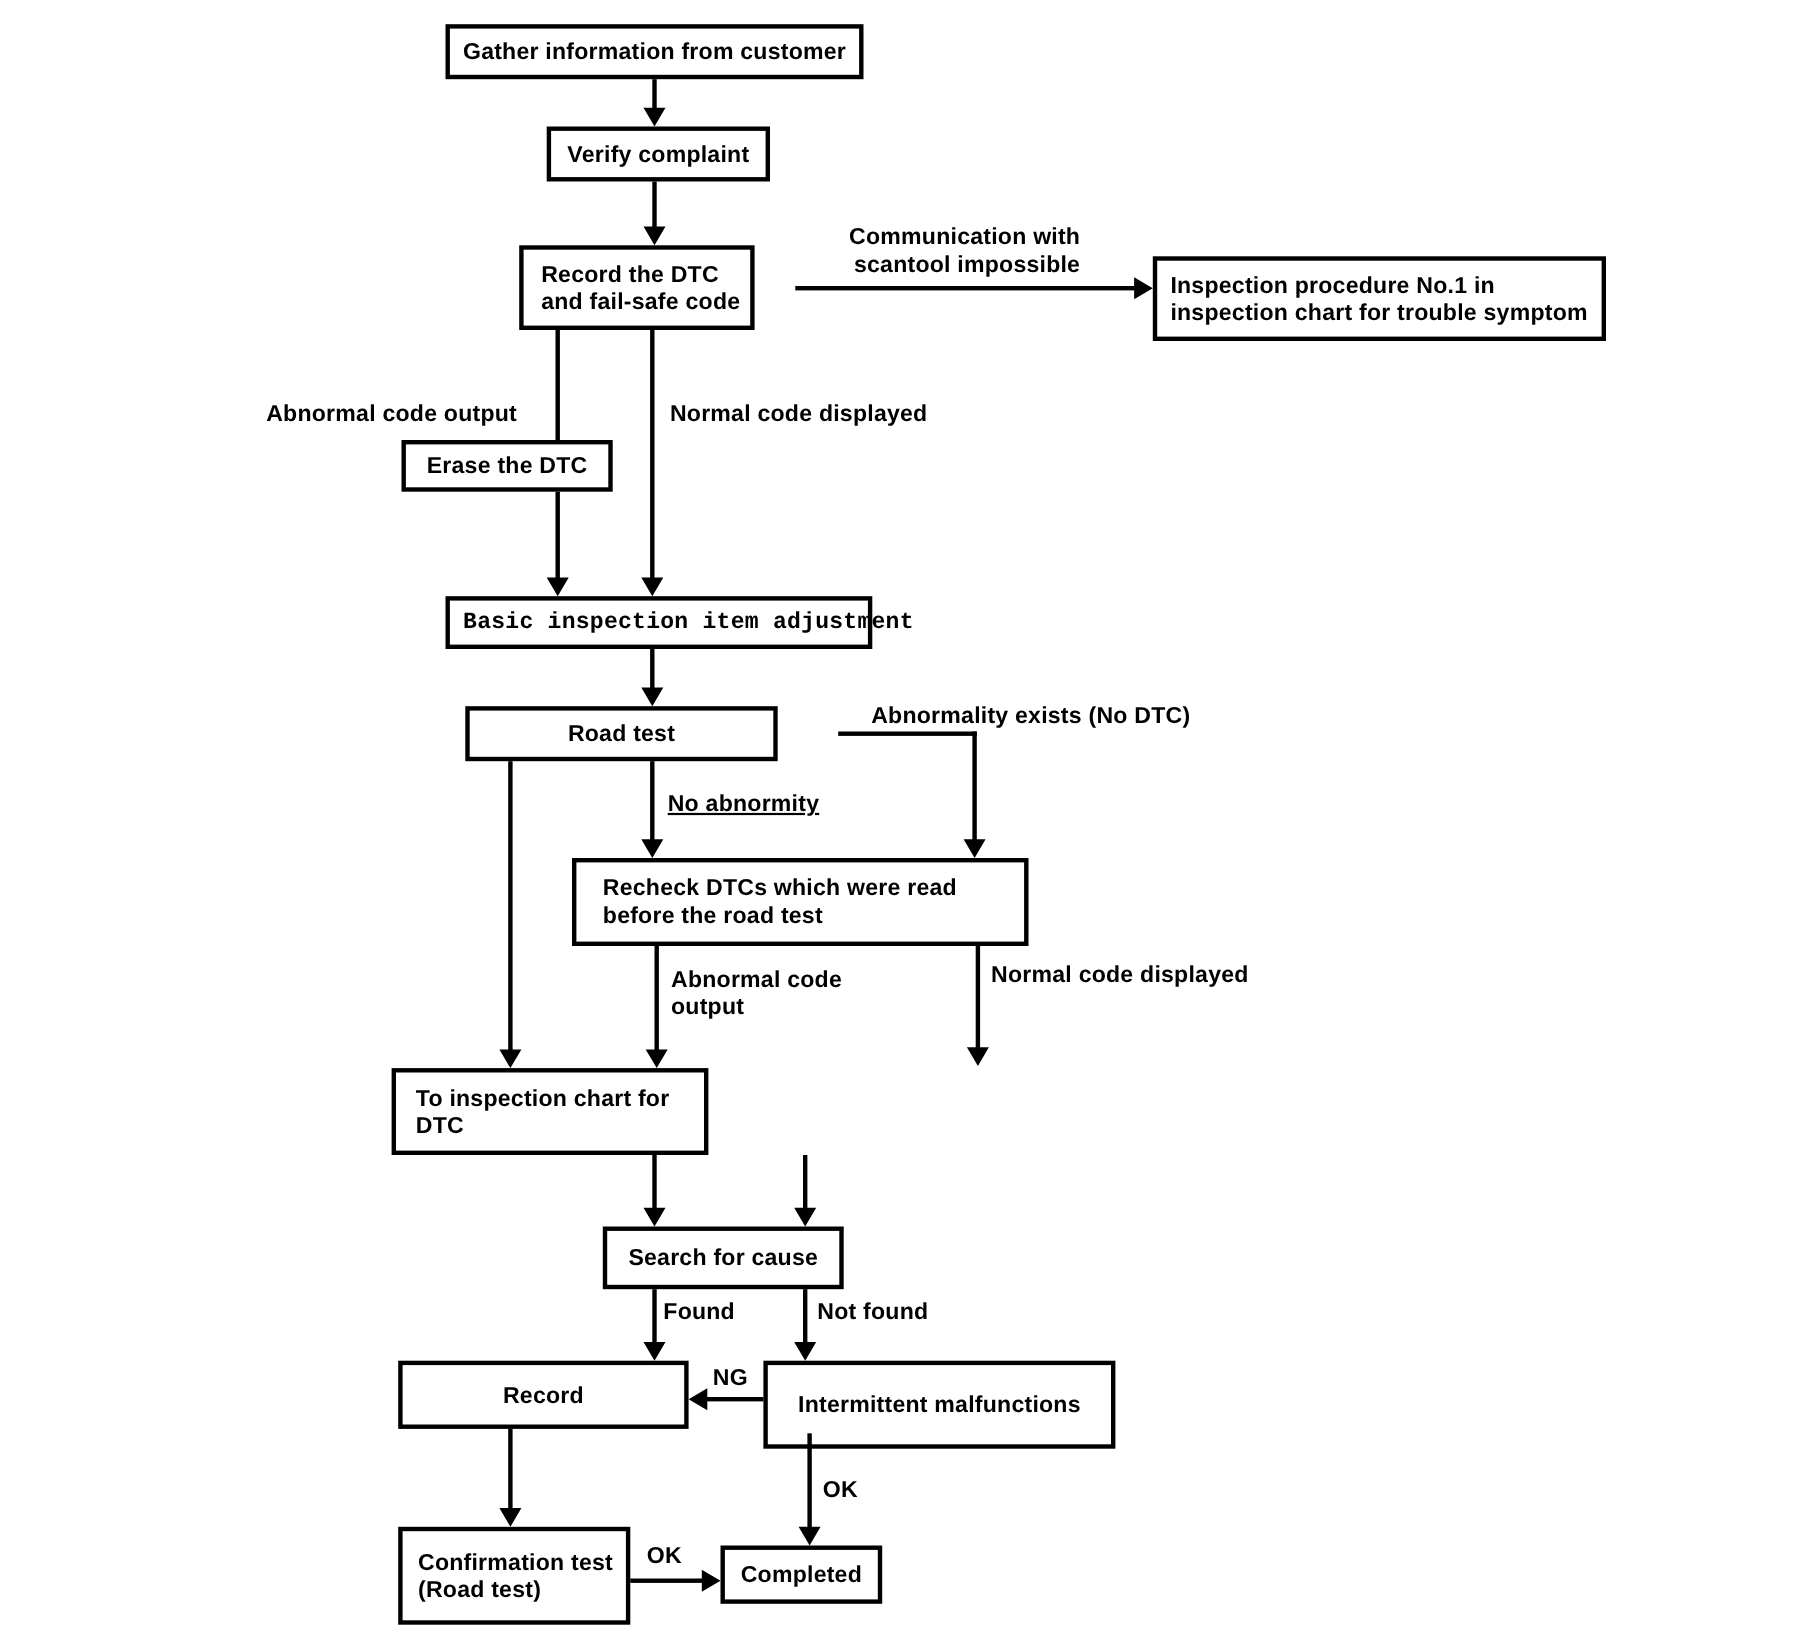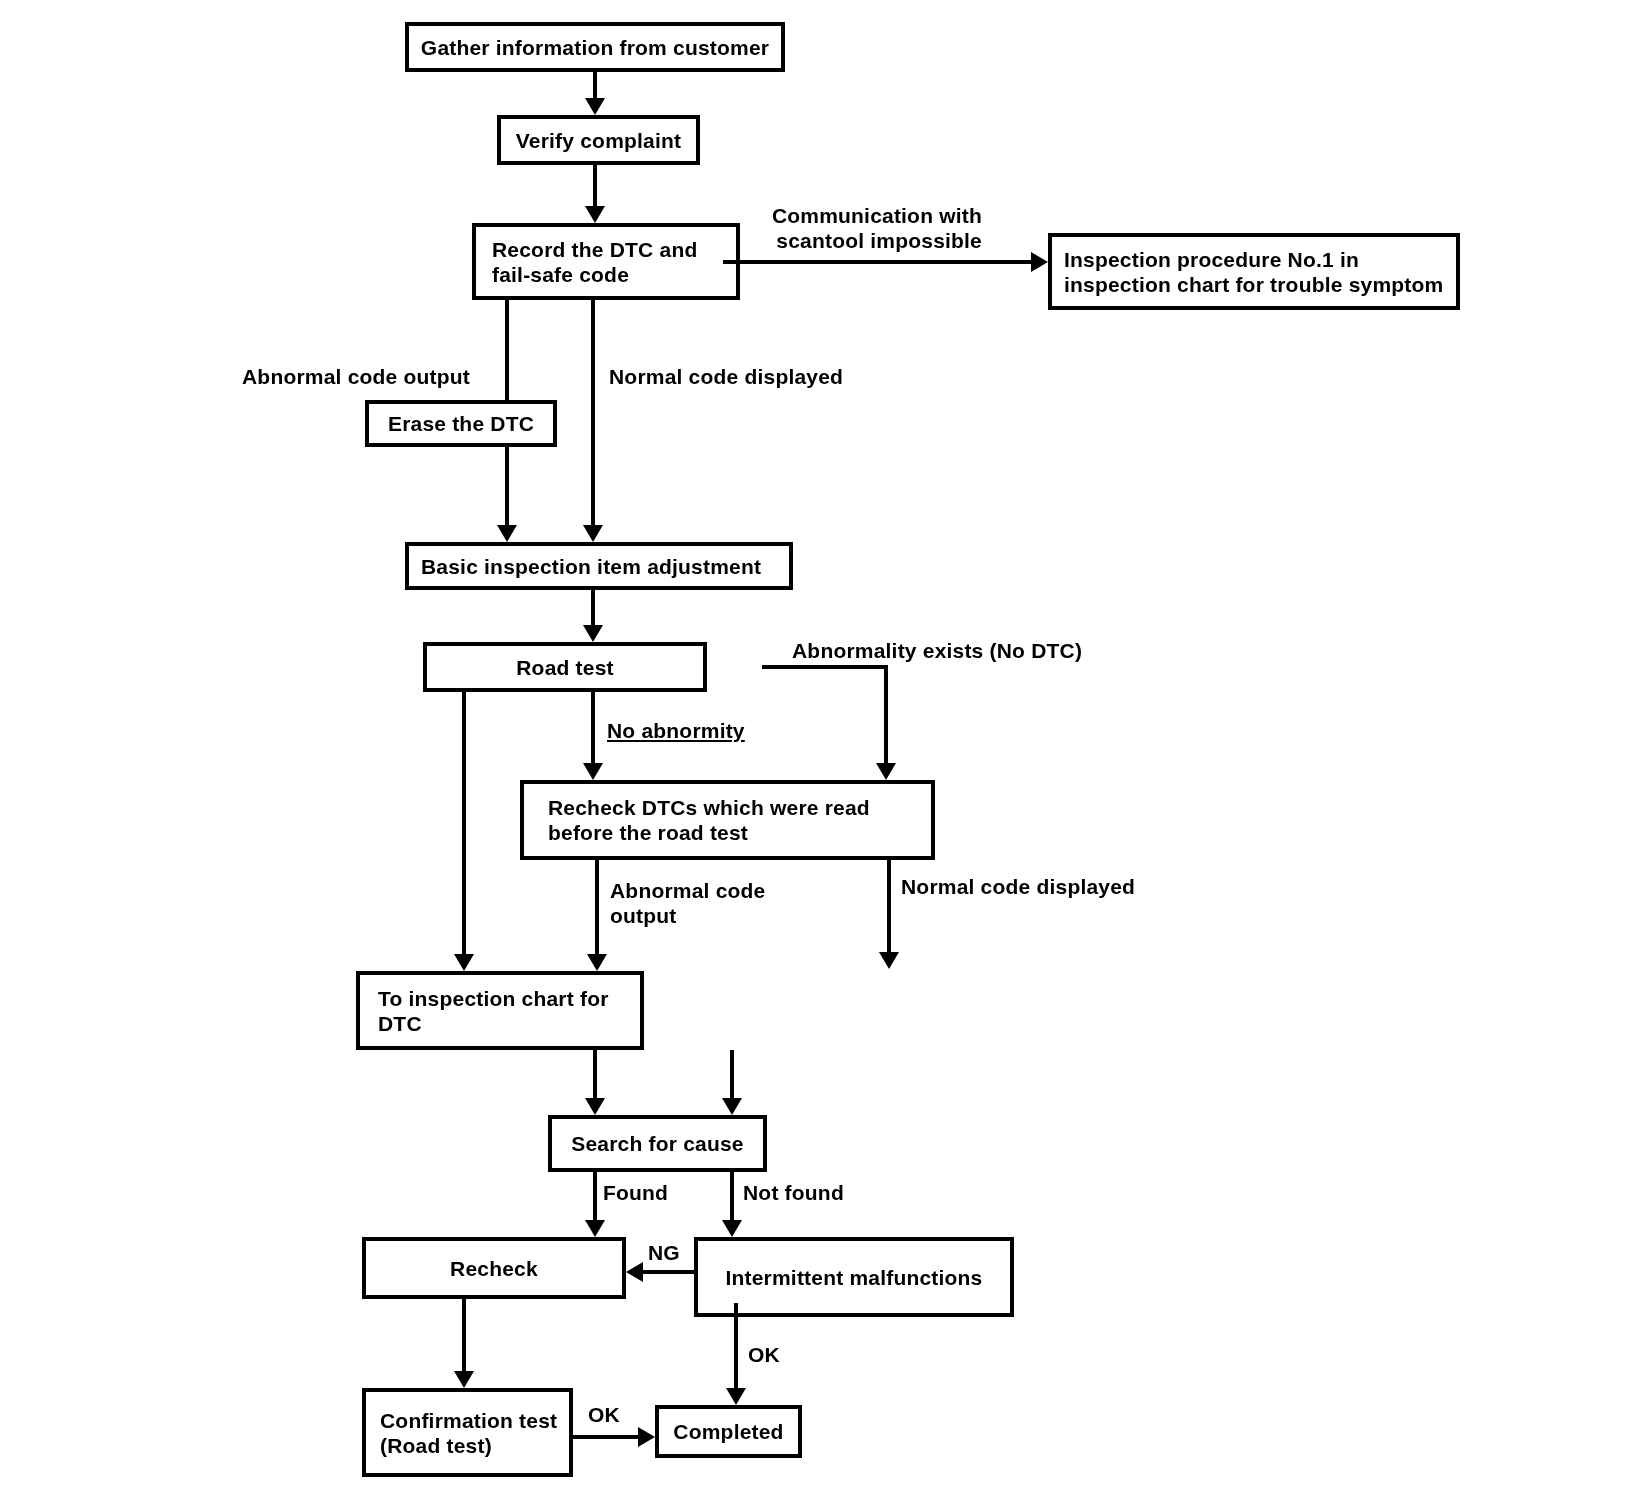--- a/index.html
+++ b/index.html
@@ -31,33 +31,33 @@
 <div id="canvas">
 
   <div class="node center" style="left:405px;top:22px;width:380px;height:50px;">
     <span>Gather information from customer</span>
   </div>
 
   <div class="node center" style="left:497px;top:115px;width:203px;height:50px;">
     <span>Verify complaint</span>
   </div>
 
-  <div class="node" style="left:472px;top:223px;width:268px;height:77px;padding-left:16px;">
+  <div class="node" style="left:472px;top:223px;width:214px;height:77px;padding-left:16px;">
     <span>Record the DTC and fail-safe code</span>
   </div>
 
   <div class="node" style="left:1048px;top:233px;width:412px;height:77px;padding-left:12px;">
     <span>Inspection procedure No.1 in inspection chart for trouble symptom</span>
   </div>
 
   <div class="node center" style="left:365px;top:400px;width:192px;height:47px;">
     <span>Erase the DTC</span>
   </div>
 
-  <div class="node" style="left:405px;top:542px;width:388px;height:48px;padding-left:12px;">
+  <div class="node" style="left:405px;top:542px;width:388px;height:48px;padding-left:12px;font-family:Liberation Mono, monospace;">
     <span style="white-space:nowrap;">Basic inspection item adjustment</span>
   </div>
 
   <div class="node center" style="left:423px;top:642px;width:284px;height:50px;">
     <span>Road test</span>
   </div>
 
   <div class="node" style="left:520px;top:780px;width:415px;height:80px;padding-left:24px;">
     <span>Recheck DTCs which were read before the road test</span>
   </div>
@@ -65,21 +65,21 @@
   <div class="node" style="left:356px;top:971px;width:288px;height:79px;padding-left:18px;">
     <span>To inspection chart for DTC</span>
   </div>
 
 
   <div class="node center" style="left:548px;top:1115px;width:219px;height:57px;">
     <span>Search for cause</span>
   </div>
 
   <div class="node center" style="left:362px;top:1237px;width:264px;height:62px;">
-    <span>Recheck</span>
+    <span>Record</span>
   </div>
 
   <div class="node center" style="left:694px;top:1237px;width:320px;height:80px;">
     <span>Intermittent malfunctions</span>
   </div>
 
   <div class="node" style="left:362px;top:1388px;width:211px;height:89px;padding-left:14px;">
     <span>Confirmation test (Road test)</span>
   </div>
 

